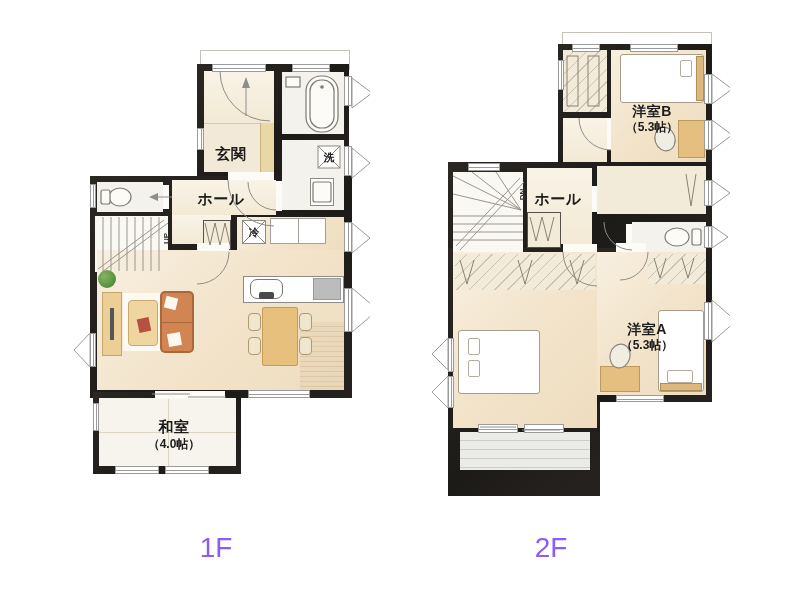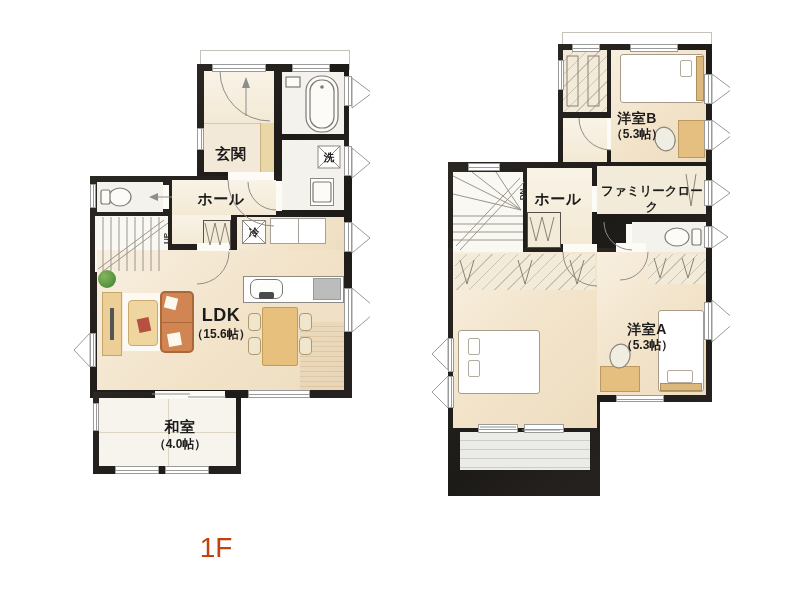--- a/index.html
+++ b/index.html
@@ -21,21 +21,21 @@
   .deck{background-image:repeating-linear-gradient(180deg,rgba(170,130,80,.08) 0 4px,rgba(170,130,80,.25) 4px 5px);}
   .stairs{background:#faf8f3;}
   .window{position:absolute;background:#fff;border:1px solid #9a9a9a;box-sizing:border-box;}
   .win-h:after{content:"";position:absolute;left:0;right:0;top:50%;border-top:1px solid #9a9a9a;}
   .win-v:after{content:"";position:absolute;top:0;bottom:0;left:50%;border-left:1px solid #9a9a9a;}
   .gap{position:absolute;background:#fdfbf6;}
   .furn{position:absolute;box-sizing:border-box;}
   .label{position:absolute;text-align:center;font-weight:700;line-height:1.3;letter-spacing:.5px;}
   .size{display:block;font-weight:600;font-size:12px;letter-spacing:0;}
   .sym{position:absolute;text-align:center;font-weight:700;}
-  .caption{position:absolute;font-size:28px;font-weight:500;text-align:center;color:#c2410c;}
+  .caption{position:absolute;font-size:28px;font-weight:500;text-align:center;color:#8b5cf6;}
   .svgov{position:absolute;left:0;top:0;}
   .arc{fill:none;stroke:#8d8d8d;stroke-width:1;}
   .thin{stroke:#8d8d8d;stroke-width:1;}
   .fixture{fill:#fcfbf8;stroke:#7d7a74;stroke-width:1.2;}
   .tread{stroke:#9a958c;stroke-width:1;}
   .tri{fill:#ffffff;stroke:#9a9a9a;stroke-width:1;}
   .zig{fill:none;stroke:#8a8174;stroke-width:1;}
   .chair-sv{fill:#f0ede3;stroke:#8c877c;stroke-width:1.2;}
   .xline{stroke:#8f8a82;stroke-width:1;}
   .arrow{fill:#8d8d8d;}
@@ -155,22 +155,21 @@
         <line class="thin" x1="128" y1="377" x2="166" y2="377"></line>
       <polygon class="tri" points="292,58 312,73 292,88"></polygon>
       <polygon class="tri" points="292,128 310,143 292,158"></polygon>
       <polygon class="tri" points="292,203 310,218 292,233"></polygon>
       <polygon class="tri" points="292,268 318,290 292,312"></polygon>
       <polygon class="tri" points="30,313 14,330 30,347"></polygon>
     </svg>
 
     <span class="label" style="left:126px;top:124px;width:90px;font-size:15px;">玄関</span>
     <span class="label" style="left:116px;top:169px;width:90px;font-size:15px;">ホール</span>
-    <span class="label" style="left:116px;top:284px;width:90px;font-size:18px;"><span>LDK</span><span class="size">（15.6帖）</span></span>
-    <span class="label" style="left:75px;top:397px;width:90px;font-size:15px;"><span>和室</span><span class="size">（4.0帖）</span></span>
+    <span class="label" style="left:69px;top:397px;width:90px;font-size:15px;"><span>和室</span><span class="size">（4.0帖）</span></span>
     <span class="sym" style="left:258px;top:126px;width:22px;height:22px;line-height:22px;font-size:10.5px;">洗</span>
     <span class="sym" style="left:182px;top:200px;width:24px;height:24px;line-height:24px;font-size:10.5px;">冷</span>
     <span class="sym" style="left:94px;top:214px;width:24px;font-size:8px;transform:rotate(-90deg);color:#333;">UP</span>
   </div>
 
   <div class="plan" style="left:420px;top:20px;width:310px;height:470px;">
     <div class="canopy" style="left:142px;top:12px;width:148px;height:14px;"></div>
 
     <div class="wall" style="left:138px;top:24px;width:154px;height:124px;"></div>
     <div class="wall" style="left:28px;top:142px;width:264px;height:96px;"></div>
@@ -257,21 +256,21 @@
         <line class="thin" x1="102" y1="410" x2="140" y2="410"></line>
       <polygon class="tri" points="292,54 312,69 292,84"></polygon>
       <polygon class="tri" points="292,100 312,115 292,130"></polygon>
       <polygon class="tri" points="292,160 310,173 292,186"></polygon>
       <polygon class="tri" points="292,206 308,217 292,228"></polygon>
       <polygon class="tri" points="292,280 316,301 292,322"></polygon>
       <polygon class="tri" points="28,318 12,334 28,350"></polygon>
       <polygon class="tri" points="28,356 12,372 28,388"></polygon>
     </svg>
 
-    <span class="label" style="left:173px;top:82px;width:88px;font-size:14px;margin-top:7px;"><span>洋室B</span><span class="size">（5.3帖）</span></span>
+    <span class="label" style="left:188px;top:82px;width:88px;font-size:14px;"><span>洋室B</span><span class="size">（5.3帖）</span></span>
     <span class="label" style="left:93px;top:169px;width:90px;font-size:15px;">ホール</span>
-    <span class="label" style="left:177px;top:163px;width:110px;font-size:12.5px;letter-spacing:0;">ファミリークローク</span>
     <span class="label" style="left:183px;top:300px;width:88px;font-size:14px;"><span>洋室A</span><span class="size">（5.3帖）</span></span>
     <span class="sym" style="left:90px;top:170px;width:24px;font-size:8px;transform:rotate(-90deg);color:#333;">DN</span>
   </div>
 
   <span class="caption" style="left:186px;top:532px;width:60px;">1F</span>
+  <span class="caption" style="left:521px;top:532px;width:60px;">2F</span>
 </div>
 
 </body></html>

